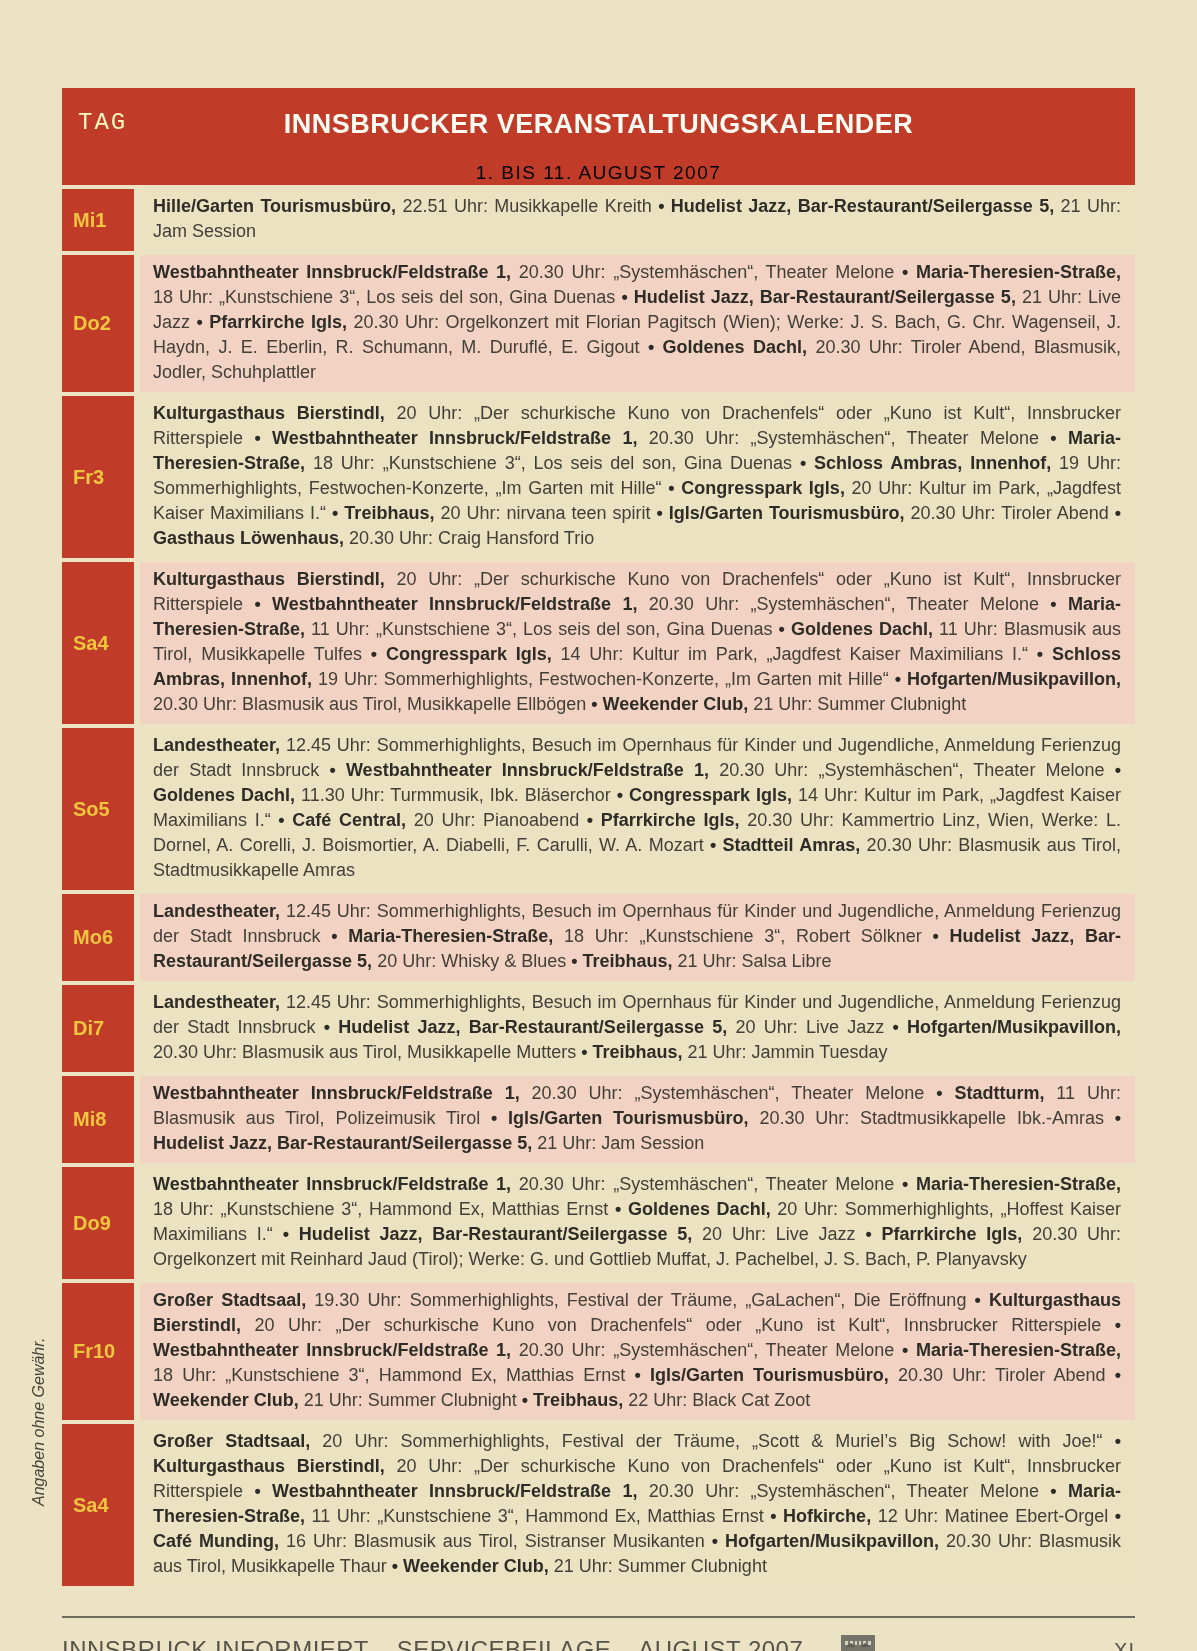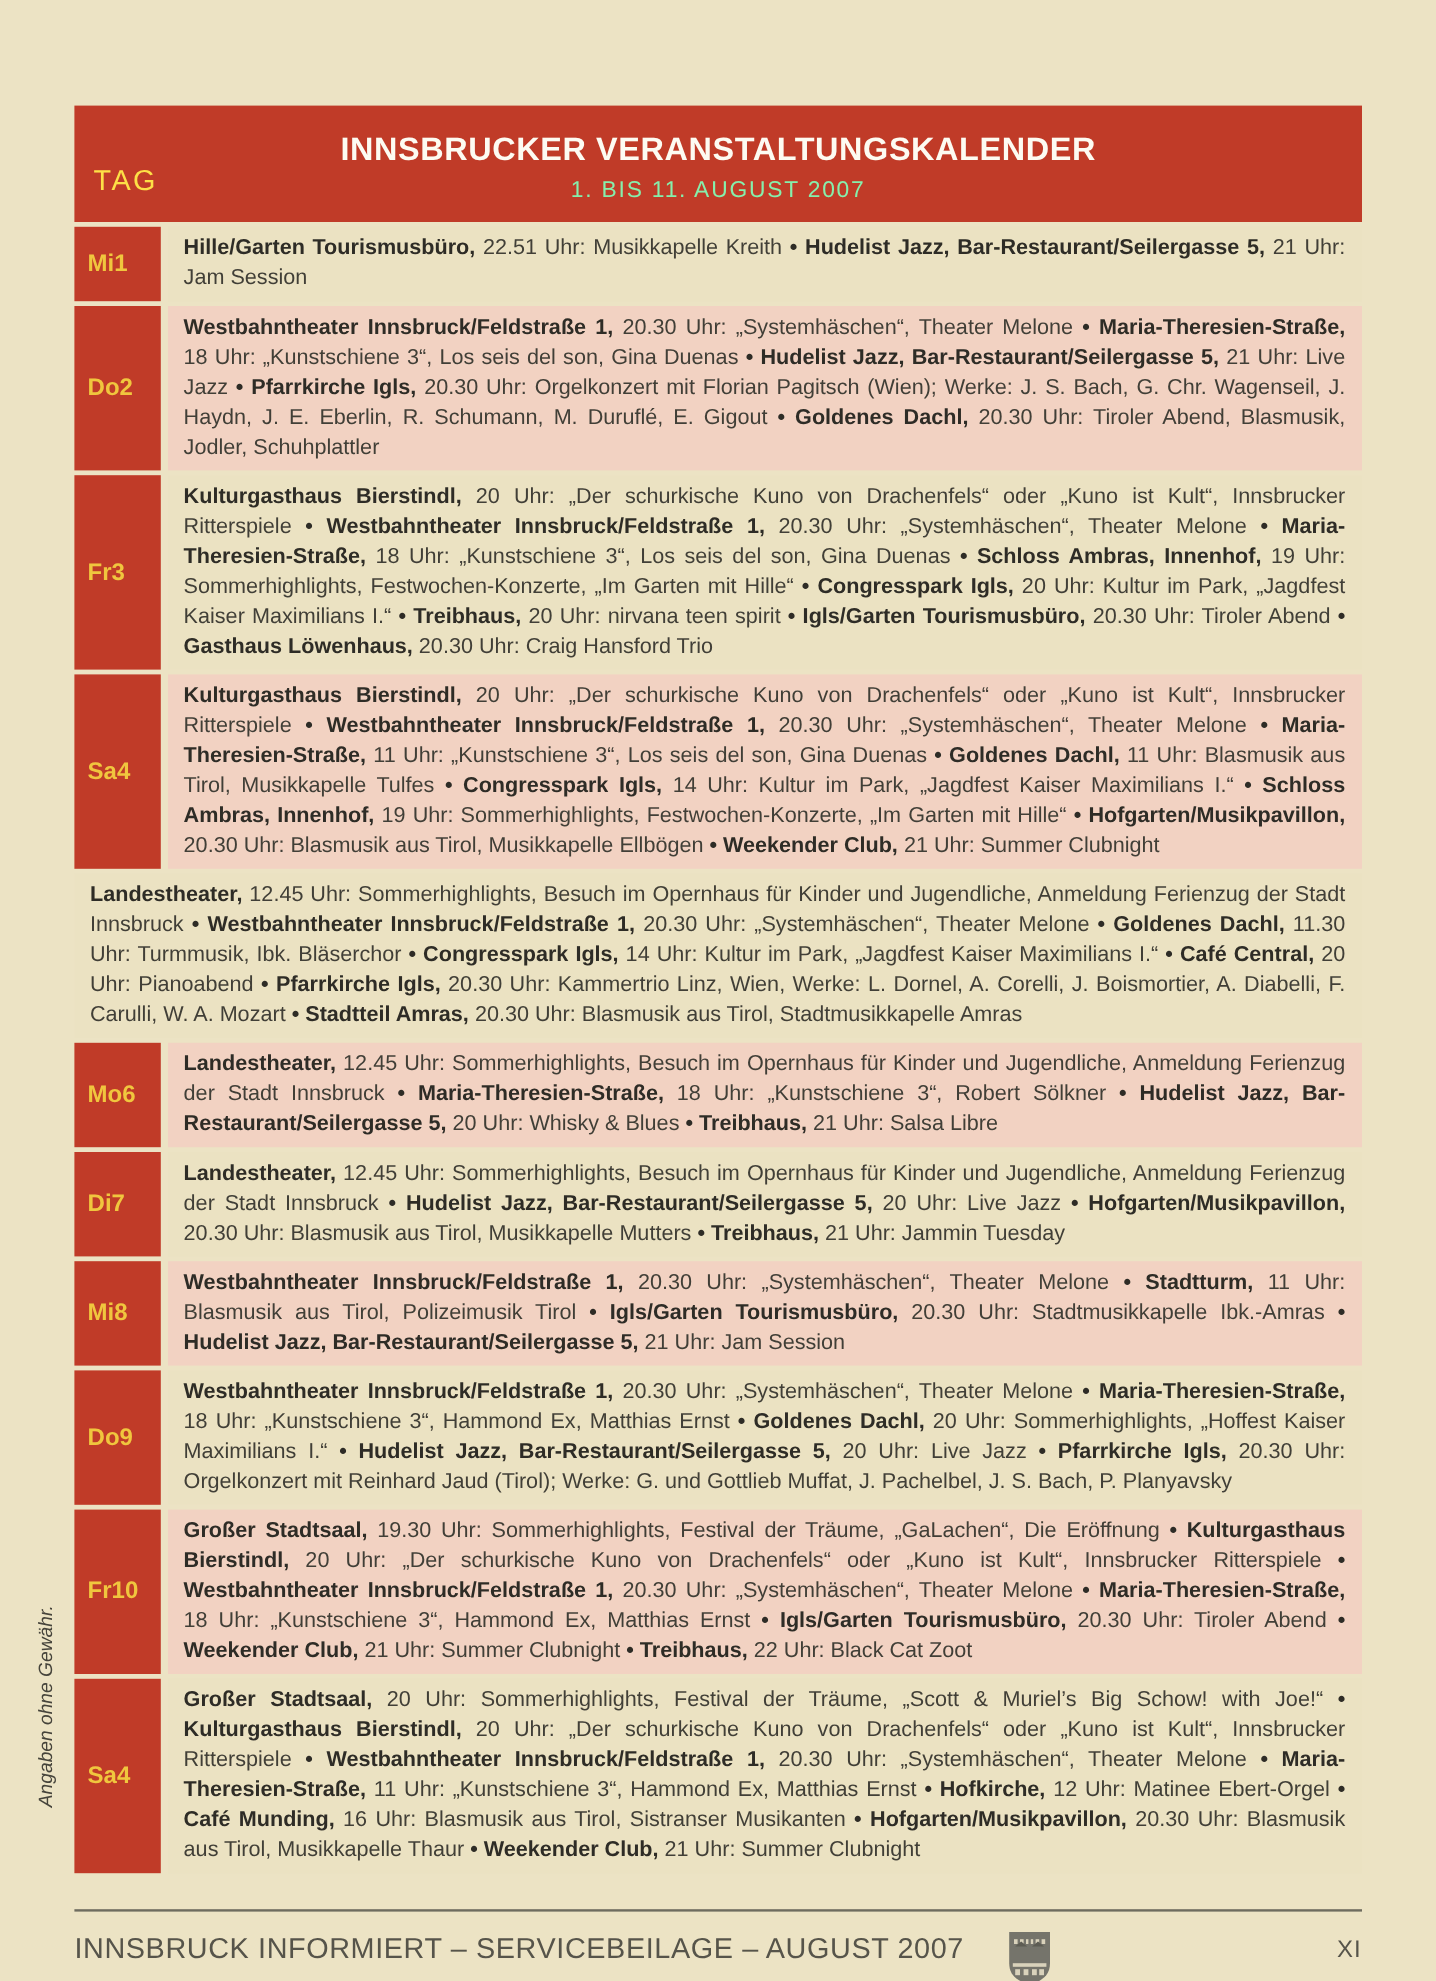--- a/index.html
+++ b/index.html
@@ -31,39 +31,40 @@
   .cal-header{
     background:var(--red);
     height:97px;
     position:relative;
     text-align:center;
     color:var(--title);
   }
   .tag{
     position:absolute;
     left:16px;
-    top:49px;
+    top:21px;
     font-size:24px;
     letter-spacing:2px;
-    color:#fde047;
+    color:#fef9c3;
     font-weight:400;
+    font-family:Liberation Mono, monospace;
   }
   .cal-title{
     padding-top:14px;
     font-size:27px;
     font-weight:700;
     letter-spacing:.5px;
     line-height:44px;
     color:var(--title);
   }
   .cal-subtitle{
-    margin-top:2px;
+    margin-top:16px;
     font-size:19px;
     letter-spacing:1.5px;
-    color:#86efac;
+    color:#000000;
     font-weight:400;
   }
   
   .rows{display:block;}
   .row{
     display:flex;
     gap:6px;
     margin-top:4px;
   }
   .day-cell{
@@ -165,20 +166,24 @@
         <div class="content-cell"><span class="seg-b">Kulturgasthaus Bierstindl,</span><span> 20 Uhr: „Der schurkische Kuno von Drachenfels“ oder „Kuno ist Kult“, Innsbrucker Ritterspiele </span><span class="seg-b">• Westbahntheater Innsbruck/Feldstraße 1,</span><span> 20.30 Uhr: „Systemhäschen“, Theater Melone </span><span class="seg-b">• Maria-Theresien-Straße,</span><span> 18 Uhr: „Kunstschiene 3“, Los seis del son, Gina Duenas </span><span class="seg-b">• Schloss Ambras, Innenhof,</span><span> 19 Uhr: Sommerhighlights, Festwochen-Konzerte, „Im Garten mit Hille“ </span><span class="seg-b">• Congresspark Igls,</span><span> 20 Uhr: Kultur im Park, „Jagdfest Kaiser Maximilians I.“ </span><span class="seg-b">• Treibhaus,</span><span> 20 Uhr: nirvana teen spirit </span><span class="seg-b">• Igls/Garten Tourismusbüro,</span><span> 20.30 Uhr: Tiroler Abend </span><span class="seg-b">• Gasthaus Löwenhaus,</span><span> 20.30 Uhr: Craig Hansford Trio</span></div>
       </section>
       <section class="row pink">
         <div class="day-cell">
           <span>Sa</span>
           <span>4</span>
         </div>
         <div class="content-cell"><span class="seg-b">Kulturgasthaus Bierstindl,</span><span> 20 Uhr: „Der schurkische Kuno von Drachenfels“ oder „Kuno ist Kult“, Innsbrucker Ritterspiele </span><span class="seg-b">• Westbahntheater Innsbruck/Feldstraße 1,</span><span> 20.30 Uhr: „Systemhäschen“, Theater Melone </span><span class="seg-b">• Maria-Theresien-Straße,</span><span> 11 Uhr: „Kunstschiene 3“, Los seis del son, Gina Duenas </span><span class="seg-b">• Goldenes Dachl,</span><span> 11 Uhr: Blasmusik aus Tirol, Musikkapelle Tulfes </span><span class="seg-b">• Congresspark Igls,</span><span> 14 Uhr: Kultur im Park, „Jagdfest Kaiser Maximilians I.“ </span><span class="seg-b">• Schloss Ambras, Innenhof,</span><span> 19 Uhr: Sommerhighlights, Festwochen-Konzerte, „Im Garten mit Hille“ </span><span class="seg-b">• Hofgarten/Musikpavillon,</span><span> 20.30 Uhr: Blasmusik aus Tirol, Musikkapelle Ellbögen </span><span class="seg-b">• Weekender Club,</span><span> 21 Uhr: Summer Clubnight</span></div>
       </section>
       <section class="row">
+        <div class="day-cell">
+          <span>So</span>
+          <span>5</span>
+        </div>
         <div class="content-cell"><span class="seg-b">Landestheater,</span><span> 12.45 Uhr: Sommerhighlights, Besuch im Opernhaus für Kinder und Jugendliche, Anmeldung Ferienzug der Stadt Innsbruck </span><span class="seg-b">• Westbahntheater Innsbruck/Feldstraße 1,</span><span> 20.30 Uhr: „Systemhäschen“, Theater Melone </span><span class="seg-b">• Goldenes Dachl,</span><span> 11.30 Uhr: Turmmusik, Ibk. Bläserchor </span><span class="seg-b">• Congresspark Igls,</span><span> 14 Uhr: Kultur im Park, „Jagdfest Kaiser Maximilians I.“ </span><span class="seg-b">• Café Central,</span><span> 20 Uhr: Pianoabend </span><span class="seg-b">• Pfarrkirche Igls,</span><span> 20.30 Uhr: Kammertrio Linz, Wien, Werke: L. Dornel, A. Corelli, J. Boismortier, A. Diabelli, F. Carulli, W. A. Mozart </span><span class="seg-b">• Stadtteil Amras,</span><span> 20.30 Uhr: Blasmusik aus Tirol, Stadtmusikkapelle Amras</span></div>
       </section>
       <section class="row pink">
         <div class="day-cell">
           <span>Mo</span>
           <span>6</span>
         </div>
         <div class="content-cell"><span class="seg-b">Landestheater,</span><span> 12.45 Uhr: Sommerhighlights, Besuch im Opernhaus für Kinder und Jugendliche, Anmeldung Ferienzug der Stadt Innsbruck </span><span class="seg-b">• Maria-Theresien-Straße,</span><span> 18 Uhr: „Kunstschiene 3“, Robert Sölkner </span><span class="seg-b">• Hudelist Jazz, Bar-Restaurant/Seilergasse 5,</span><span> 20 Uhr: Whisky &amp; Blues </span><span class="seg-b">• Treibhaus,</span><span> 21 Uhr: Salsa Libre</span></div>
       </section>
       <section class="row">

